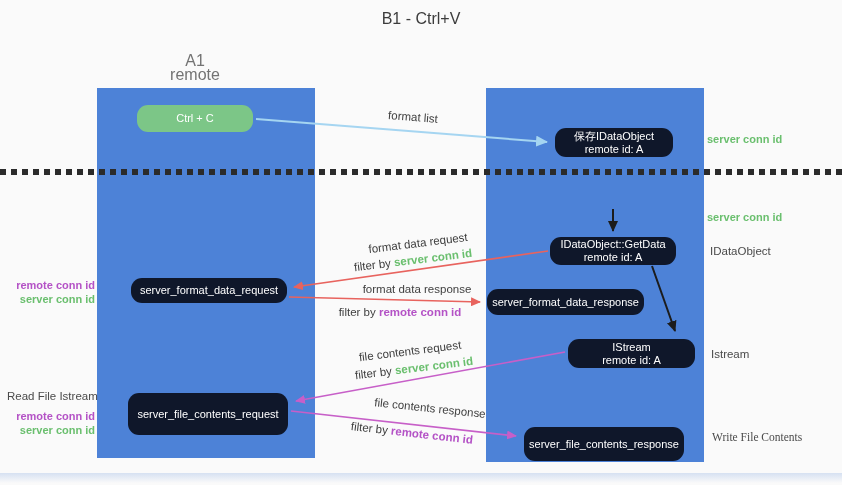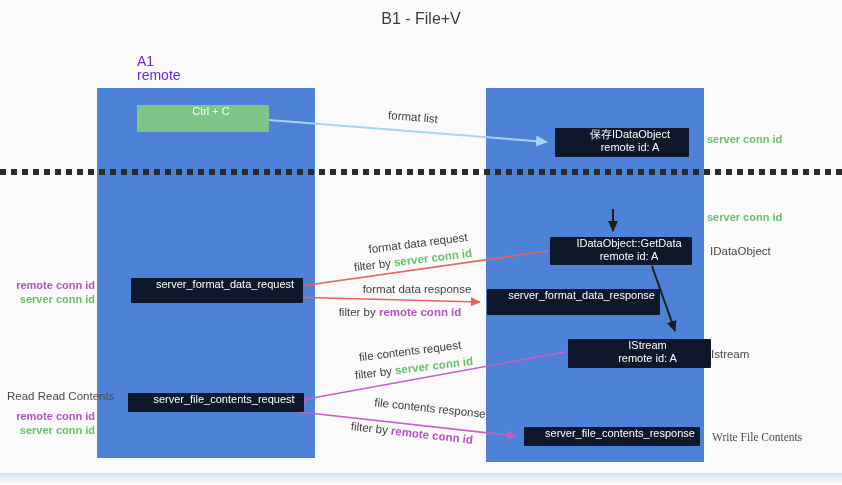--- a/index.html
+++ b/index.html
@@ -7,61 +7,61 @@
     position:relative;width:842px;height:485px;overflow:hidden;
     background:#fafafa;
     font-family:"Liberation Sans","DejaVu Sans",sans-serif;
     color:#3f3f3f;
   }
   .title{position:absolute;left:0;top:9px;width:842px;text-align:center;
     font-size:16px;line-height:20px;color:#3c3c3c;}
   .lane{position:absolute;background:#4d82d7;}
   .lane-a{left:97px;top:88px;width:218px;height:370px;}
   .lane-b{left:486px;top:88px;width:218px;height:374px;}
-  .col-header{position:absolute;text-align:left;font-size:14px;line-height:14px;color:#6d28d9;}
+  .col-header{position:absolute;text-align:center;font-size:16px;line-height:14px;color:#737373;}
   .hdr-a{left:137px;top:54px;width:116px;}
   .hdr-b{left:540px;top:54px;width:120px;}
   .dotted{position:absolute;left:0;top:169px;width:842px;height:6px;
     background:repeating-linear-gradient(to right,#2b2b2b 0 6px,transparent 6px 11px);}
   svg.arrows{position:absolute;left:0;top:0;width:842px;height:485px;}
-  .node{position:absolute;display:flex;flex-direction:column;
+  .node{position:absolute;display:flex;flex-direction:column;justify-content:center;
     align-items:center;text-align:center;color:#fff;font-size:11px;line-height:13px;
-    border-radius:1px;padding-left:16px;}
+    border-radius:11px;}
   .green{background:#7cc687;}
   .orange{background:#0f172a;}
   .n-ctrlc{left:137px;top:105px;width:116px;height:27px;}
   .n-ctrlv{left:555px;top:181px;width:117px;height:26px;}
   .n-save{left:555px;top:128px;width:118px;height:29px;}
   .n-getdata{left:550px;top:237px;width:126px;height:28px;}
   .n-istream{left:568px;top:339px;width:127px;height:29px;}
   .n-fmtreq{left:131px;top:278px;width:156px;height:25px;}
   .n-fmtresp{left:487px;top:289px;width:157px;height:26px;}
-  .n-filereq{left:128px;top:393px;width:160px;height:19px;}
-  .n-fileresp{left:524px;top:427px;width:160px;height:19px;}
+  .n-filereq{left:128px;top:393px;width:160px;height:42px;}
+  .n-fileresp{left:524px;top:427px;width:160px;height:34px;}
   .albl{position:absolute;white-space:nowrap;font-size:11.5px;color:#3f3f3f;
     transform-origin:center;}
   .ctr{transform:translateX(-50%);}
   .hl-green{color:#6abf6e;font-weight:bold;}
   .hl-purple{color:#b452c6;font-weight:bold;}
   .side{position:absolute;white-space:nowrap;font-size:11.5px;color:#4a4a4a;}
   .side-bold-green{color:#6abf6e;font-weight:bold;font-size:11px;}
   .left-group{position:absolute;left:0;width:95px;text-align:right;
     font-size:11px;font-weight:bold;line-height:14px;}
   .left-group .purple{color:#b452c6;}
   .left-group .green-t{color:#6abf6e;}
   .bottom-fade{position:absolute;left:0;top:473px;width:842px;height:10px;
     background:linear-gradient(180deg,rgba(120,160,220,0.28),rgba(250,250,250,0));}
 </style>
 </head>
 <body>
 
 <div class="canvas">
 
   <div class="title">
-    <div>B1 - File+V</div>
+    <div>B1 - Ctrl+V</div>
   </div>
 
   <div class="col-header hdr-a">
     <div>A1</div>
     <div>remote</div>
   </div>
   <div class="col-header hdr-b">
   </div>
 
   <div class="lane lane-a"></div>
@@ -139,21 +139,21 @@
   <div class="side side-bold-green" style="left:707px;top:211px;">server conn id</div>
   <div class="side" style="left:710px;top:245px;">IDataObject</div>
   <div class="side" style="left:711px;top:348px;">Istream</div>
   <div class="side" style="left:712px;top:431px;font-family:Liberation Serif, serif;">Write File Contents</div>
 
   <div class="left-group" style="top:278px;">
     <div class="purple">remote conn id</div>
     <div class="green-t">server conn id</div>
   </div>
 
-  <div class="side" style="left:7px;top:390px;">Read Read Contents</div>
+  <div class="side" style="left:7px;top:390px;">Read File Istream</div>
 
   <div class="left-group" style="top:409px;">
     <div class="purple">remote conn id</div>
     <div class="green-t">server conn id</div>
   </div>
 
   <div class="bottom-fade"></div>
 </div>
 
 </body></html>

